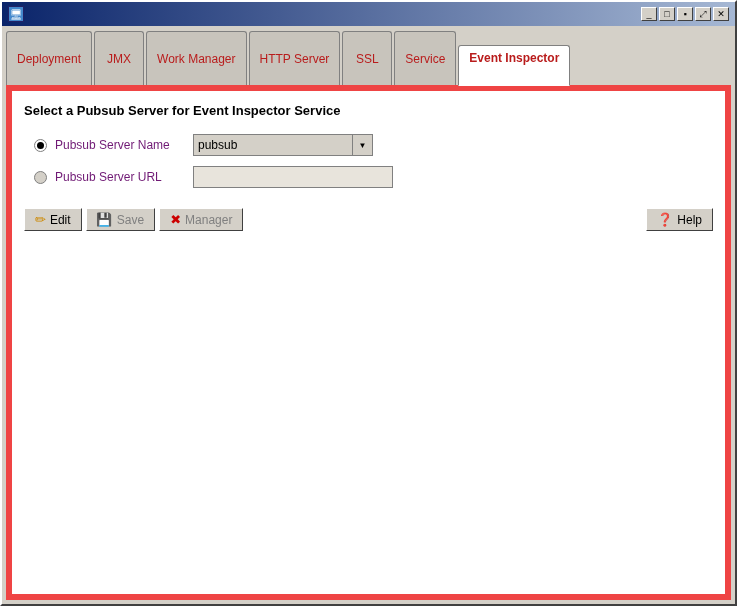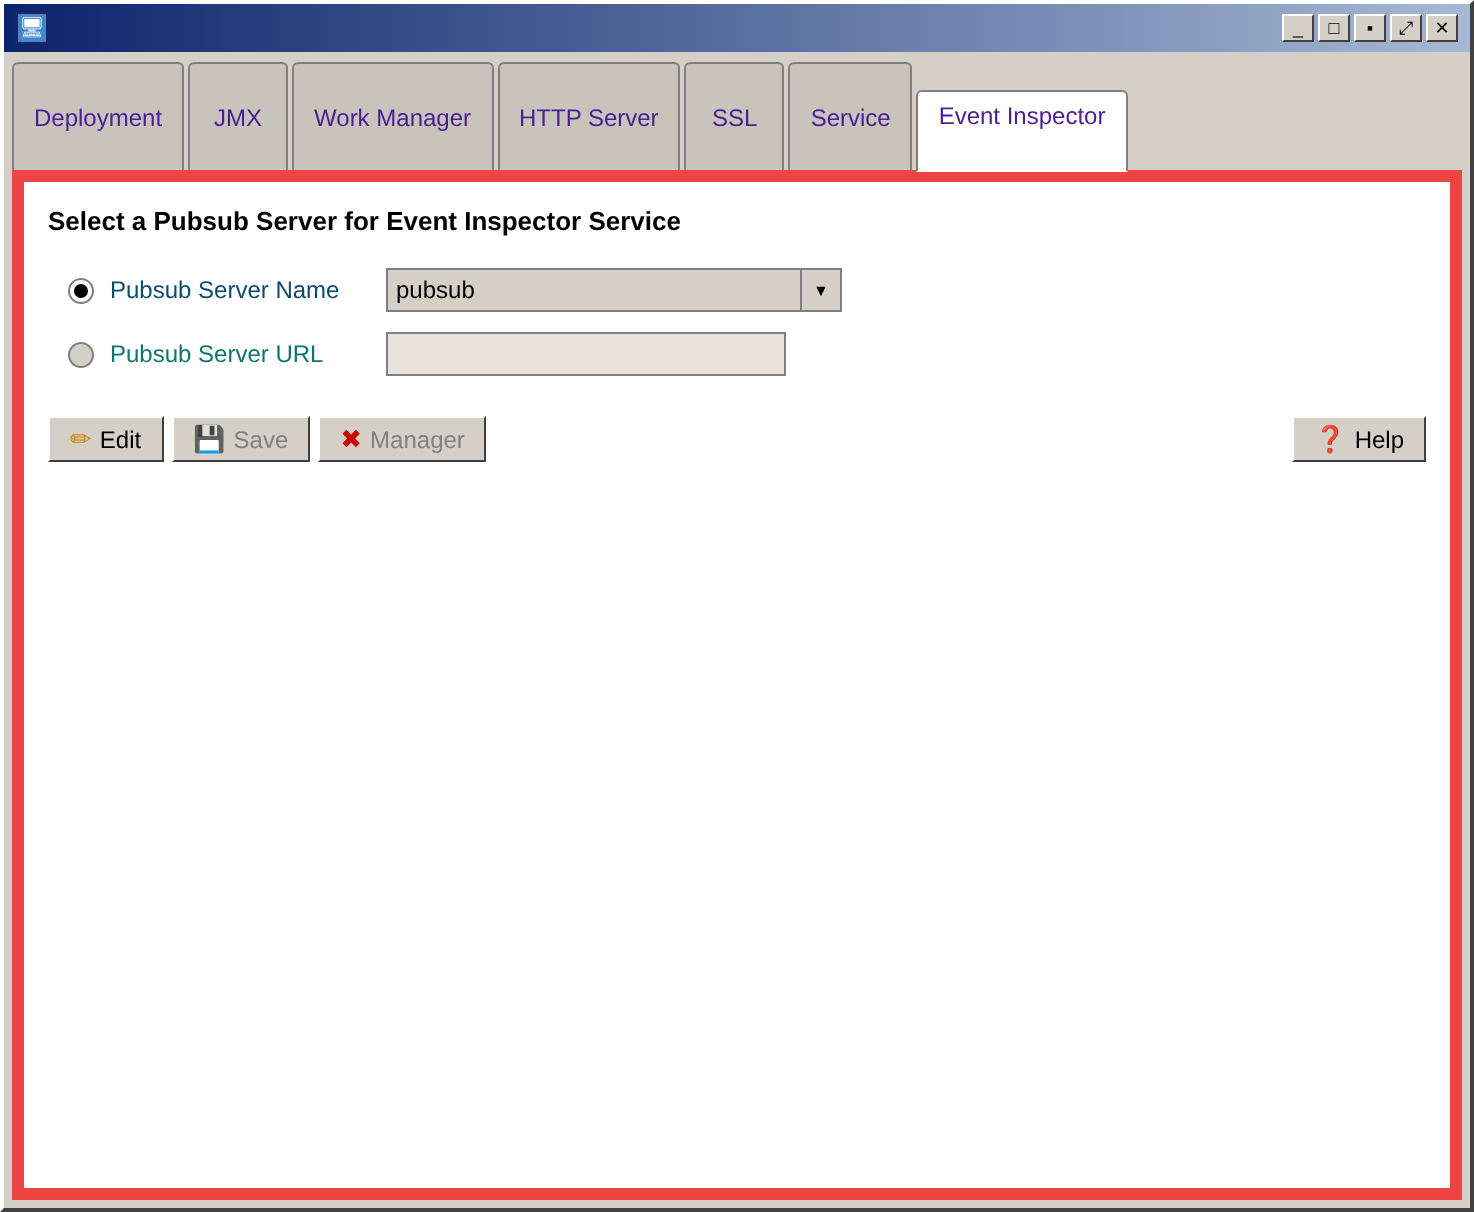--- a/index.html
+++ b/index.html
@@ -93,34 +93,34 @@
       gap: 2px;
     }
 
     .tab {
       padding: 20px 10px;
       background: #d4d0c8;
       border: 1px solid #808080;
       border-bottom: none;
       cursor: pointer;
       font-size: 12px;
-      color: #4c1d95;
+      color: #b91c1c;
       position: relative;
       top: 1px;
       min-width: 50px;
       text-align: center;
       border-top-left-radius: 3px;
       border-top-right-radius: 3px;
     }
 
     .tab.active {
       background: #ffffff;
       border-color: #808080;
       border-bottom: 1px solid #ffffff;
-      font-weight: normal;
+      font-weight: bold;
       z-index: 2;
       padding-top: 5px;
       text-align: right;
     }
 
     .tab:not(.active) {
       background: #c8c4bc;
     }
 
     .tab-content {
@@ -148,35 +148,35 @@
 
     .radio-row {
       display: flex;
       align-items: center;
       gap: 8px;
     }
 
     .radio-label {
       width: 130px;
       font-size: 12px;
-      color: #0c4a6e;
+      color: #701a75;
     }
 
     .radio-label.disabled {
-      color: #0f766e;
+      color: #701a75;
     }
 
     .dropdown-wrapper {
       display: flex;
       align-items: center;
       gap: 0;
     }
 
     .dropdown-select {
-      width: 208px;
+      width: 160px;
       height: 22px;
       background: #d4d0c8;
       border: 1px solid #808080;
       font-size: 12px;
       padding: 1px 4px;
       appearance: none;
       -webkit-appearance: none;
       cursor: pointer;
     }
 

